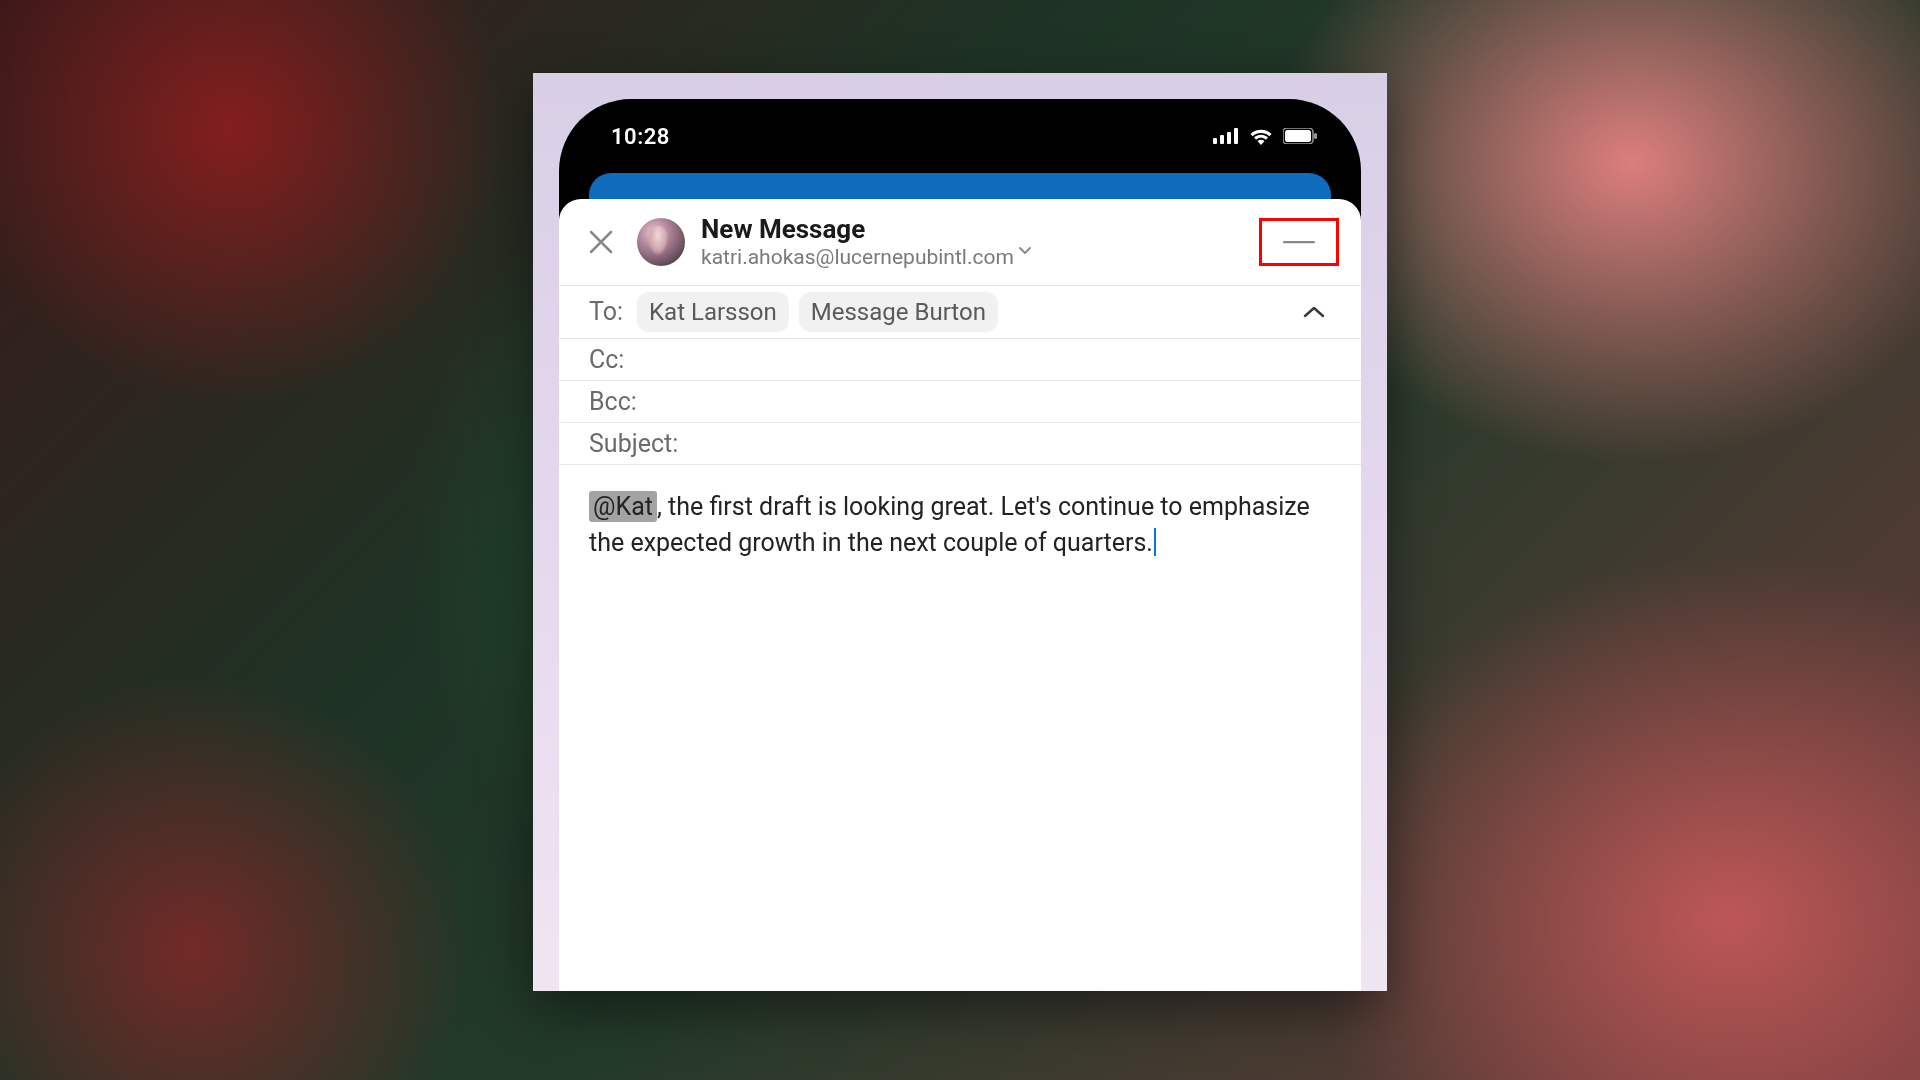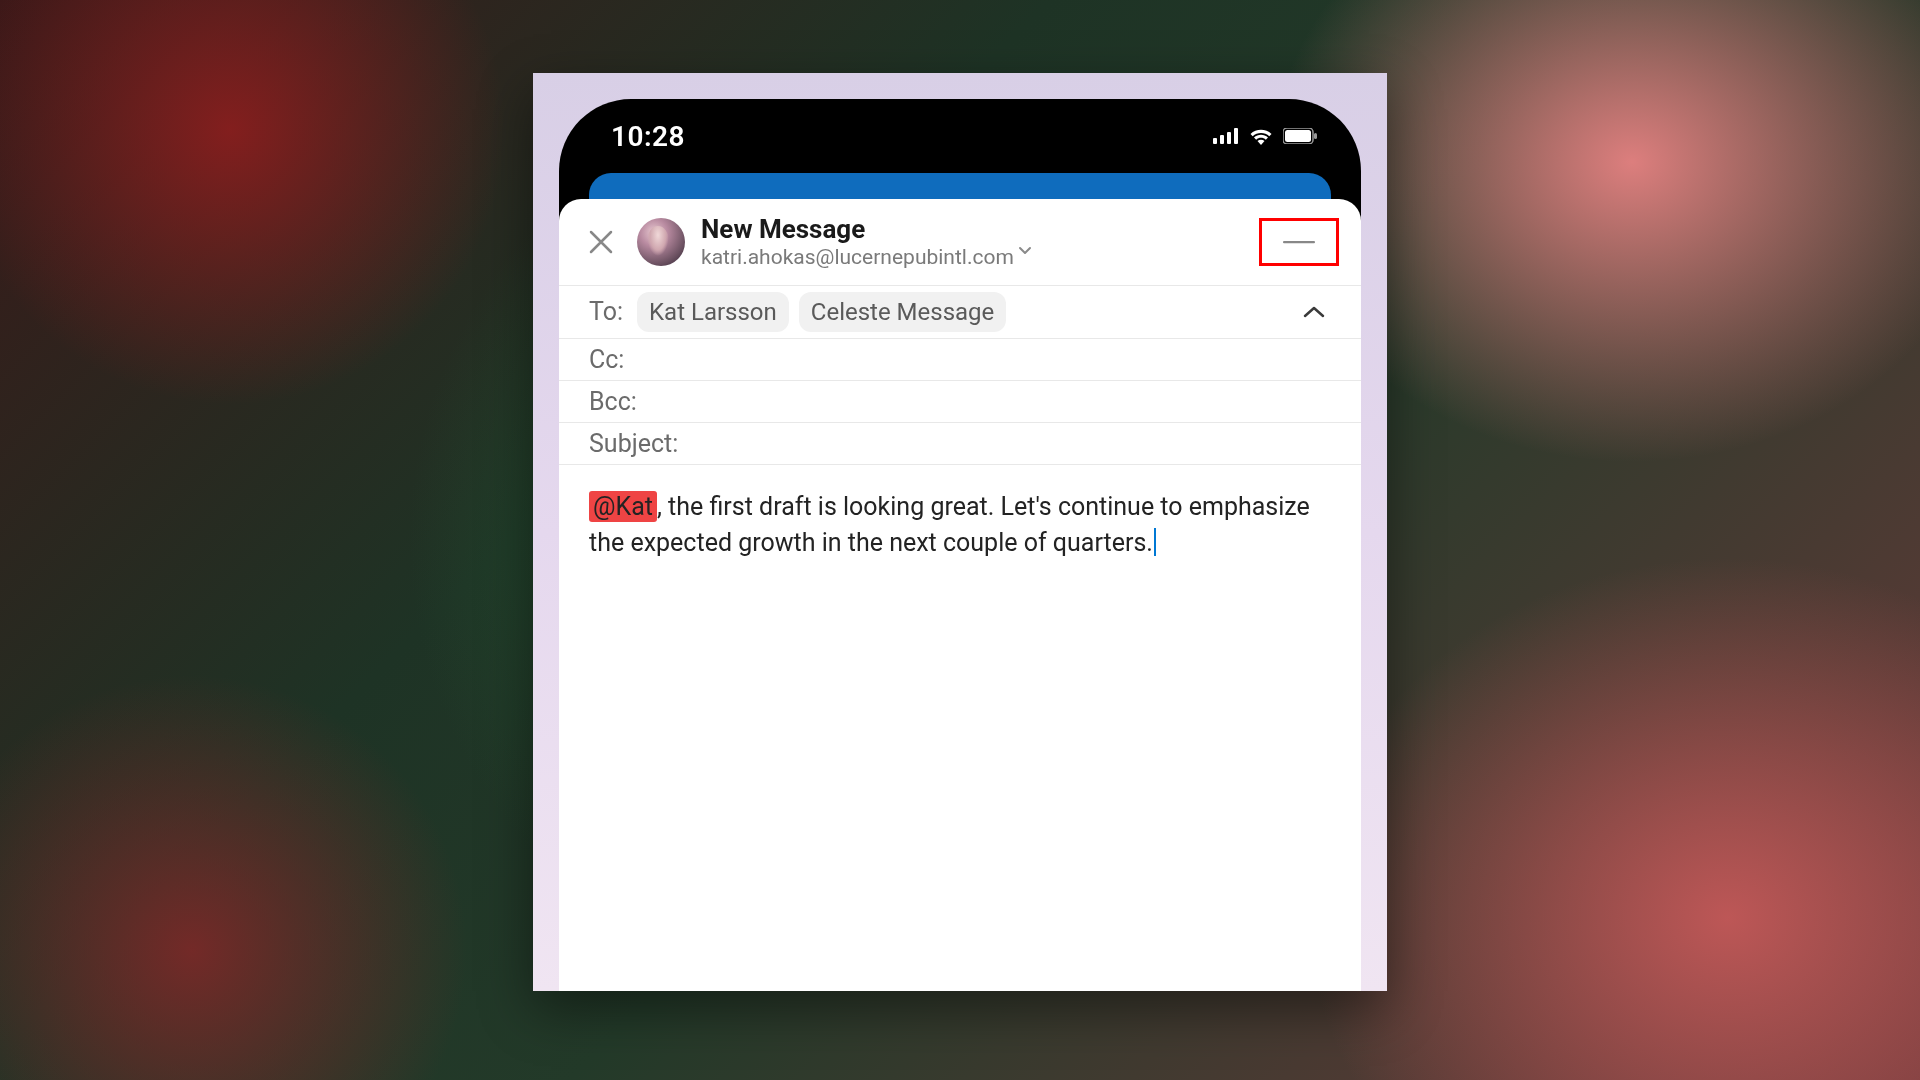--- a/index.html
+++ b/index.html
@@ -38,21 +38,21 @@
   }
 
   .status-bar {
     height: 74px;
     display: flex;
     align-items: center;
     justify-content: space-between;
     padding: 0 44px 0 52px;
     color: #fff;
   }
-  .status-time { font-size: 28px; font-weight: 600; letter-spacing: 0.5px; }
+  .status-time { font-size: 22px; font-weight: 600; letter-spacing: 0.5px; }
   .status-icons { display: flex; align-items: center; gap: 10px; }
 
   .blue-strip {
     background: #0f6cbd;
     height: 28px;
     margin: 0 30px;
     border-radius: 22px 22px 0 0;
   }
 
   .compose-sheet {
@@ -133,21 +133,21 @@
   }
 
   .body-area {
     padding: 24px 30px;
     font-size: 25px;
     line-height: 1.45;
     color: #232323;
     flex: 1;
   }
   .mention {
-    background: #ef4444;
+    background: #a3a3a3;
     padding: 1px 4px;
     border-radius: 3px;
   }
   .cursor {
     display: inline-block;
     width: 2.5px; height: 28px;
     background: #0078d4;
     vertical-align: -5px;
     margin-left: 1px;
   }
@@ -216,21 +216,21 @@
                 <rect x="0" y="1" width="32" height="2.2" rx="1" fill="#888"></rect>
               </svg>
           </span>
         </div>
       </div>
 
       <div class="field-row first">
         <span class="field-label">To:</span>
         <div class="chips">
           <span class="chip">Kat Larsson</span>
-          <span class="chip">Celeste Message</span>
+          <span class="chip">Message Burton</span>
         </div>
         <div class="collapse-toggle">
           <span>
             <svg width="26" height="16" viewBox="0 0 26 16">
                 <path d="M4 12 L13 4 L22 12" stroke="#3a3a3a" stroke-width="2.5" fill="none" stroke-linecap="round" stroke-linejoin="round"></path>
               </svg>
           </span>
         </div>
       </div>
 

